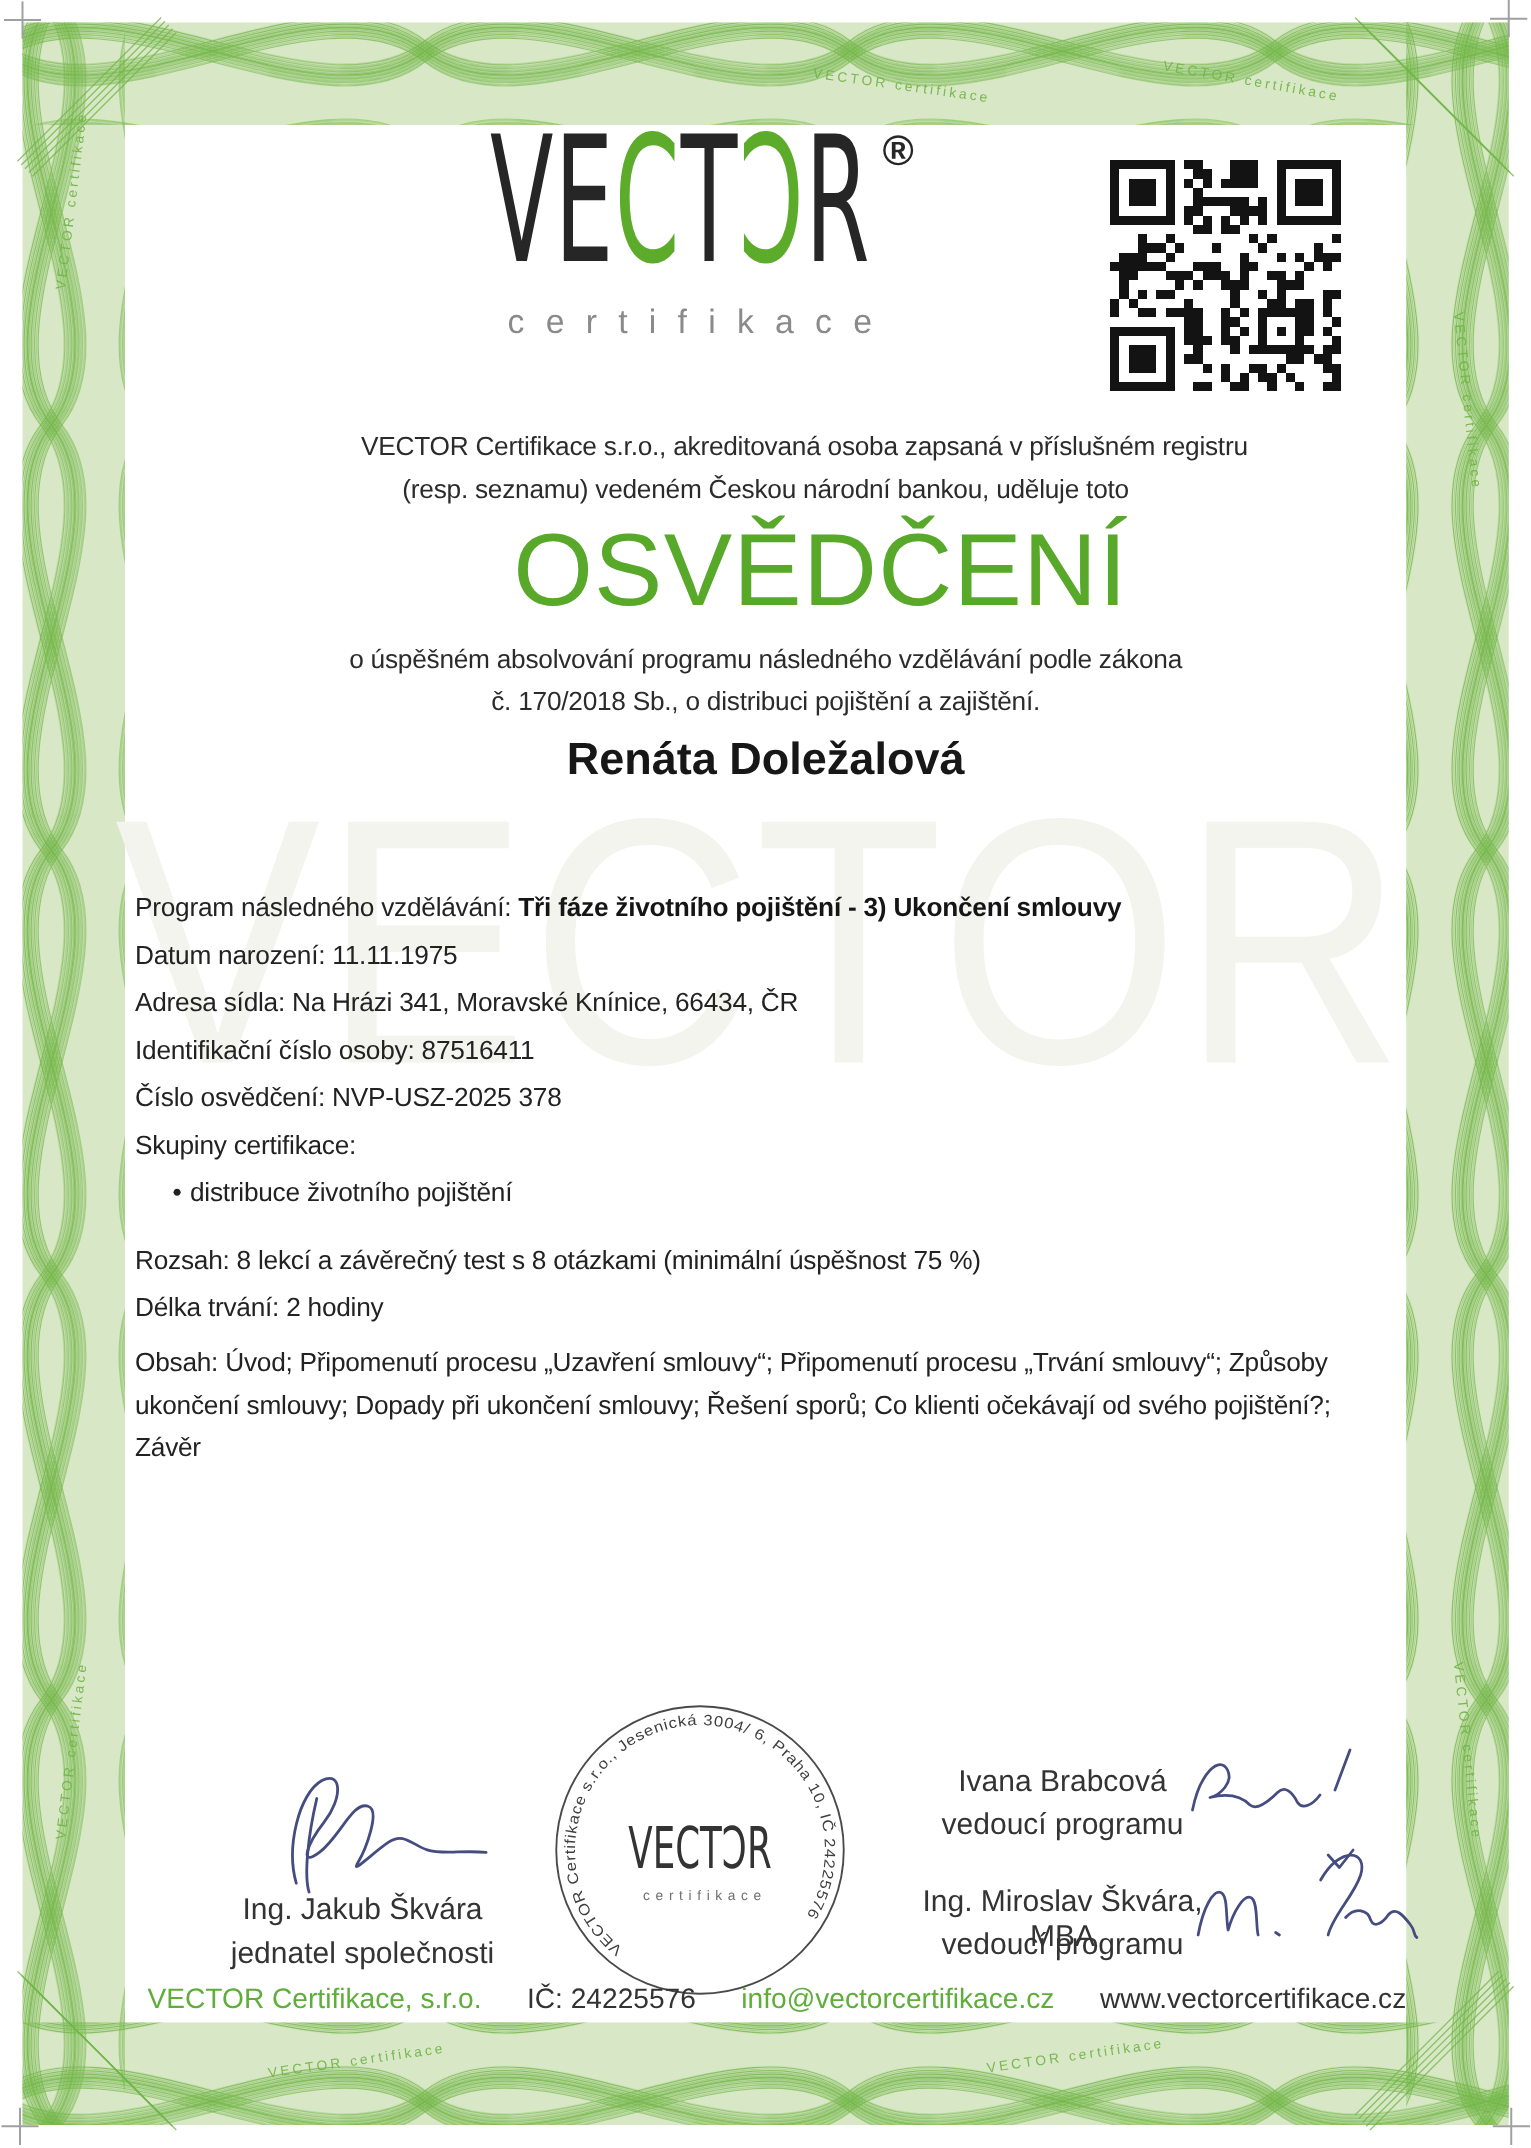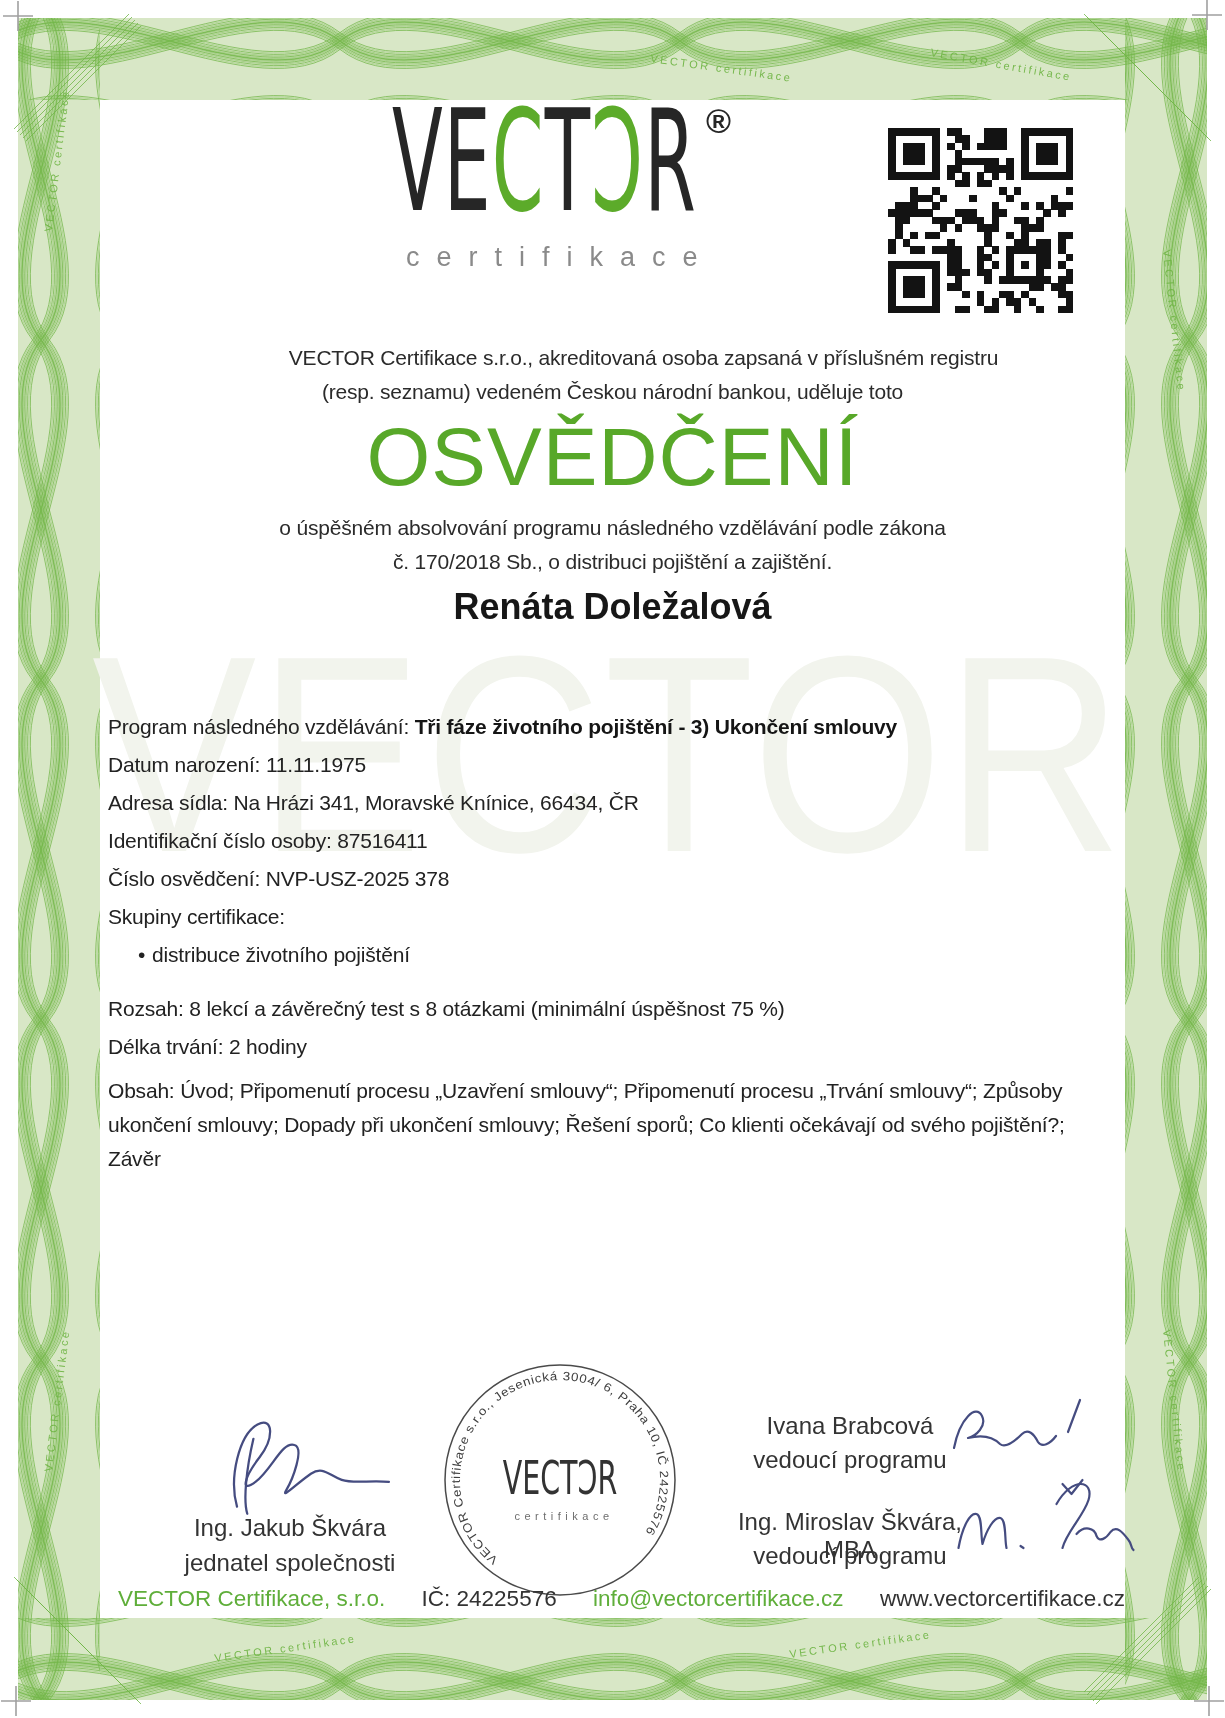--- a/index.html
+++ b/index.html
@@ -21,21 +21,21 @@
   .logo-word .g{color:#5cab2a;}
   .logo-reg{position:absolute;left:706px;top:102px;font-size:34px;font-weight:700;color:#262626;}
   .logo-sub{position:absolute;left:406px;top:242px;font-size:27px;color:#8a8a8a;
             letter-spacing:17px;white-space:nowrap;}
   
   .qr{position:absolute;left:888px;top:128px;}
   
   .center{position:absolute;left:100px;width:1025px;text-align:center;margin:0;}
   .intro1{top:346px;font-size:21px;letter-spacing:-0.2px;padding-left:31px;}
   .intro2{top:380px;font-size:21px;letter-spacing:-0.2px;}
-  .title{top:414px;font-size:82px;line-height:1.05;font-weight:400;color:#58a829;letter-spacing:1px;}
+  .title{top:414px;font-size:82px;line-height:1.05;font-weight:400;color:#58a829;letter-spacing:1px;margin-left:44px;}
   .sub1{top:516px;font-size:21px;letter-spacing:-0.2px;}
   .sub2{top:550px;font-size:21px;letter-spacing:-0.2px;}
   .recipient{top:586px;font-size:36px;font-weight:700;color:#171717;}
   
   .details{position:absolute;left:108px;top:716px;width:1012px;}
   .details p{margin:0 0 16px 0;font-size:21px;line-height:22px;letter-spacing:-0.2px;color:#222;}
   .details .bold{font-weight:700;color:#151515;}
   .bullet-row{margin-top:8px !important;}
   .bullet{display:inline-block;width:14px;margin-left:30px;}
   .gap-top{margin-top:32px !important;}

